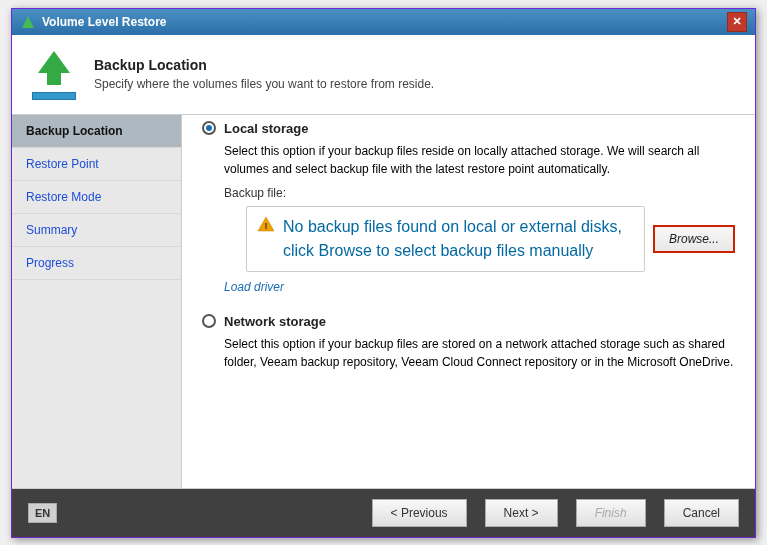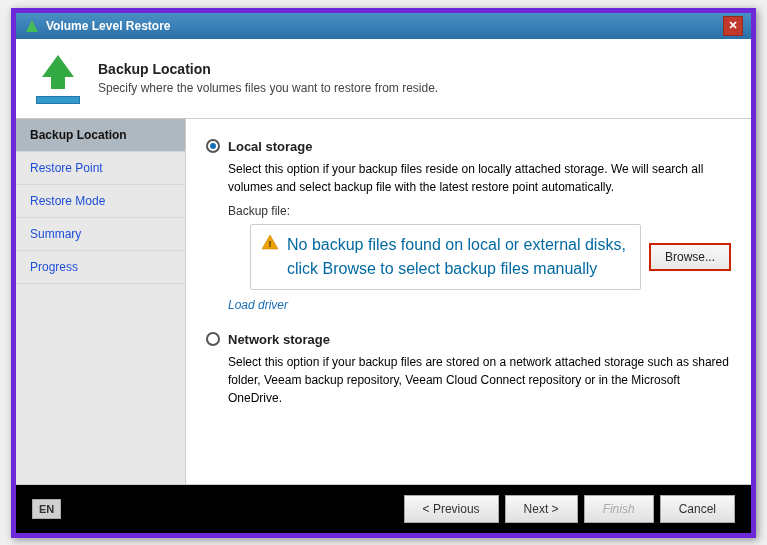--- a/index.html
+++ b/index.html
@@ -1,18 +1,18 @@
 <!DOCTYPE html>
 <html><head>
   <meta charset="utf-8">
   <style>
     * { box-sizing: border-box; margin: 0; padding: 0; }
     body { font-family: 'Segoe UI', Tahoma, Geneva, Verdana, sans-serif; font-size: 12px; background: #f0f0f0; display: flex; justify-content: center; align-items: center; width: 767px; height: 545px; overflow: hidden; }
 
-    .window { width: 745px; height: 530px; background: #f5f5f5; border: 5px solid #6d28d9; box-shadow: 2px 2px 8px rgba(0,0,0,0.4); display: flex; flex-direction: column; }
+    .window { width: 745px; height: 530px; background: #f5f5f5; border: 1px solid #6d28d9; box-shadow: 2px 2px 8px rgba(0,0,0,0.4); display: flex; flex-direction: column; }
 
     
     .title-bar { background: linear-gradient(to bottom, #4a90c4, #2a6fa8); height: 26px; display: flex; align-items: center; padding: 0 8px; color: white; font-size: 12px; font-weight: 600; flex-shrink: 0; }
     .title-bar-icon { width: 16px; height: 16px; margin-right: 6px; display: flex; align-items: center; justify-content: center; }
     .title-bar-title { flex: 1; }
     .title-bar-close { width: 20px; height: 20px; background: #c0392b; border: 1px solid #922b21; color: white; display: flex; align-items: center; justify-content: center; font-size: 11px; cursor: pointer; font-weight: bold; }
 
     
     .header { background: white; padding: 10px 16px; display: flex; align-items: center; border-bottom: 1px solid #ccc; flex-shrink: 0; min-height: 80px; }
     .header-icon { width: 52px; height: 52px; display: flex; align-items: center; justify-content: center; margin-right: 14px; flex-shrink: 0; }
@@ -23,21 +23,21 @@
 
     
     .body { display: flex; flex: 1; overflow: hidden; }
 
     
     .sidebar { width: 170px; background: #e8e8e8; border-right: 1px solid #ccc; padding: 0; flex-shrink: 0; }
     .sidebar-item { padding: 9px 14px; font-size: 12px; color: #1d4ed8; cursor: pointer; border-bottom: 1px solid #d8d8d8; }
     .sidebar-item.active { background: #adb8c0; color: #111; font-weight: 600; }
 
     
-    .main { flex: 1; background: white; padding: 20px 20px; overflow-y: auto; }
+    .main { flex: 1; background: white; padding: 6px 20px; overflow-y: auto; }
 
     
     .option-group { margin-bottom: 20px; }
     .option-header { display: flex; align-items: center; margin-bottom: 6px; }
     .radio-btn { width: 14px; height: 14px; border-radius: 50%; border: 2px solid #555; display: flex; align-items: center; justify-content: center; margin-right: 8px; flex-shrink: 0; background: white; }
     .radio-btn.selected::after { content: ''; width: 6px; height: 6px; border-radius: 50%; background: #1a6eb5; display: block; }
     .option-title { font-size: 13px; font-weight: 600; color: #222; }
     .option-desc { margin-left: 22px; font-size: 12px; color: #000000; line-height: 1.5; margin-bottom: 8px; }
 
     .backup-file-label { margin-left: 22px; font-size: 12px; color: #333; margin-bottom: 6px; }
@@ -46,21 +46,21 @@
     .warning-icon { width: 18px; height: 18px; flex-shrink: 0; margin-right: 8px; display: flex; align-items: center; justify-content: center; }
     .warning-text { font-size: 16px; color: #0369a1; flex: 1; line-height: 1.5; }
     .browse-btn { position: absolute; right: -84px; top: 50%; transform: translateY(-50%); background: linear-gradient(to bottom, #f8f8f8, #e8e8e8); border: 2px solid #cc2200; padding: 5px 14px; font-size: 12px; cursor: pointer; color: #222; white-space: nowrap; }
 
     .warning-row { margin-left: 22px; display: flex; align-items: flex-start; position: relative; margin-bottom: 8px; }
 
     .load-driver { margin-left: 22px; margin-top: 8px; }
     .load-driver a { color: #1a6eb5; text-decoration: none; font-size: 12px; font-style: italic; }
 
     
-    .footer { background: #000000; border-top: 1px solid #ccc; padding: 10px 16px; display: flex; align-items: center; justify-content: flex-end; flex-shrink: 0; gap: 6px; }
+    .footer { background: #404040; border-top: 1px solid #ccc; padding: 10px 16px; display: flex; align-items: center; justify-content: flex-end; flex-shrink: 0; gap: 18px; }
     .lang-badge { background: #d0d0d0; border: 1px solid #aaa; padding: 3px 6px; font-size: 11px; font-weight: 600; color: #333; margin-right: auto; }
 
     .footer-btn { padding: 6px 18px; font-size: 12px; background: linear-gradient(to bottom, #f8f8f8, #e0e0e0); border: 1px solid #aaa; cursor: pointer; color: #333; min-width: 70px; }
     .footer-btn.disabled { color: #aaa; cursor: default; font-style: italic; }
     .footer-btn.primary { }
 
     
     .arrow-up { width: 40px; height: 40px; display: flex; flex-direction: column; align-items: center; justify-content: center; }
     .arrow-up-shape { width: 0; height: 0; border-left: 16px solid transparent; border-right: 16px solid transparent; border-bottom: 22px solid #33aa44; }
     .arrow-stem { width: 14px; height: 12px; background: #33aa44; }
@@ -120,21 +120,21 @@
         <div class="warning-row">
           <div class="warning-box" style="width: calc(100% - 100px);">
             <div class="warning-icon">
               <svg width="18" height="16" viewBox="0 0 18 16">
                 <polygon points="9,1 17,15 1,15" fill="#f0a000" stroke="#c07800" stroke-width="0.5"></polygon>
                 <text x="9" y="13" text-anchor="middle" font-size="9" font-weight="bold" fill="#333">!</text>
               </svg>
             </div>
             <span class="warning-text">No backup files found on local or external disks, click Browse to select backup files manually</span>
           </div>
-          <button class="browse-btn" style="position: relative; right: auto; top: auto; transform: none; margin-left: 8px; align-self: center;">Browse...</button>
+          <button class="browse-btn" style="position: relative; right: auto; top: auto; transform: none; margin-left: 8px; align-self: center; font-style: italic;">Browse...</button>
         </div>
 
         <div class="load-driver">
           <a href="#">Load driver</a>
         </div>
       </div>
 
       <div class="option-group" style="margin-top: 16px;">
         <div class="option-header">
           <div class="radio-btn"></div>

